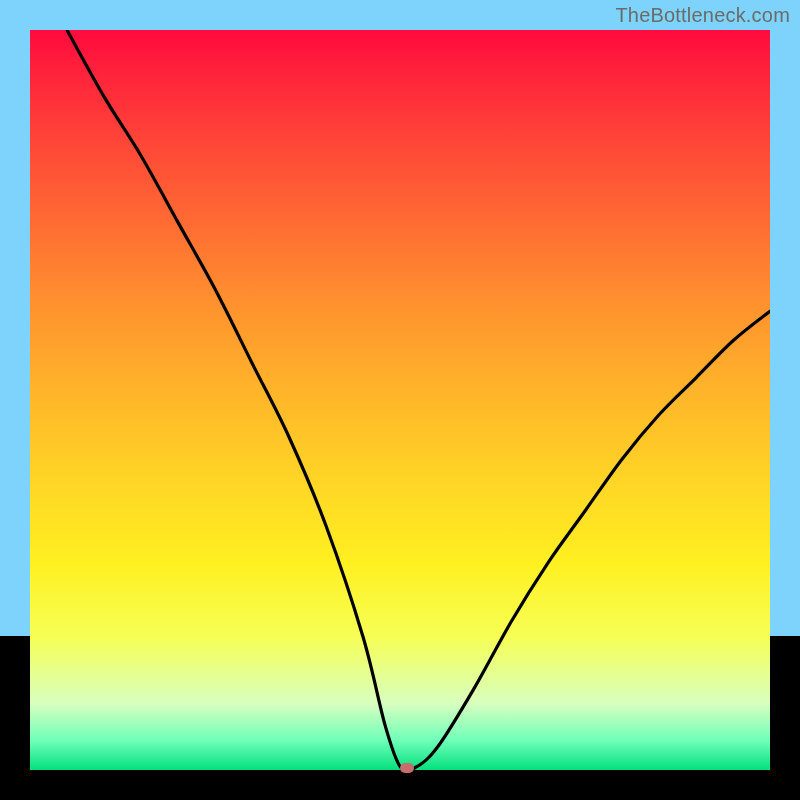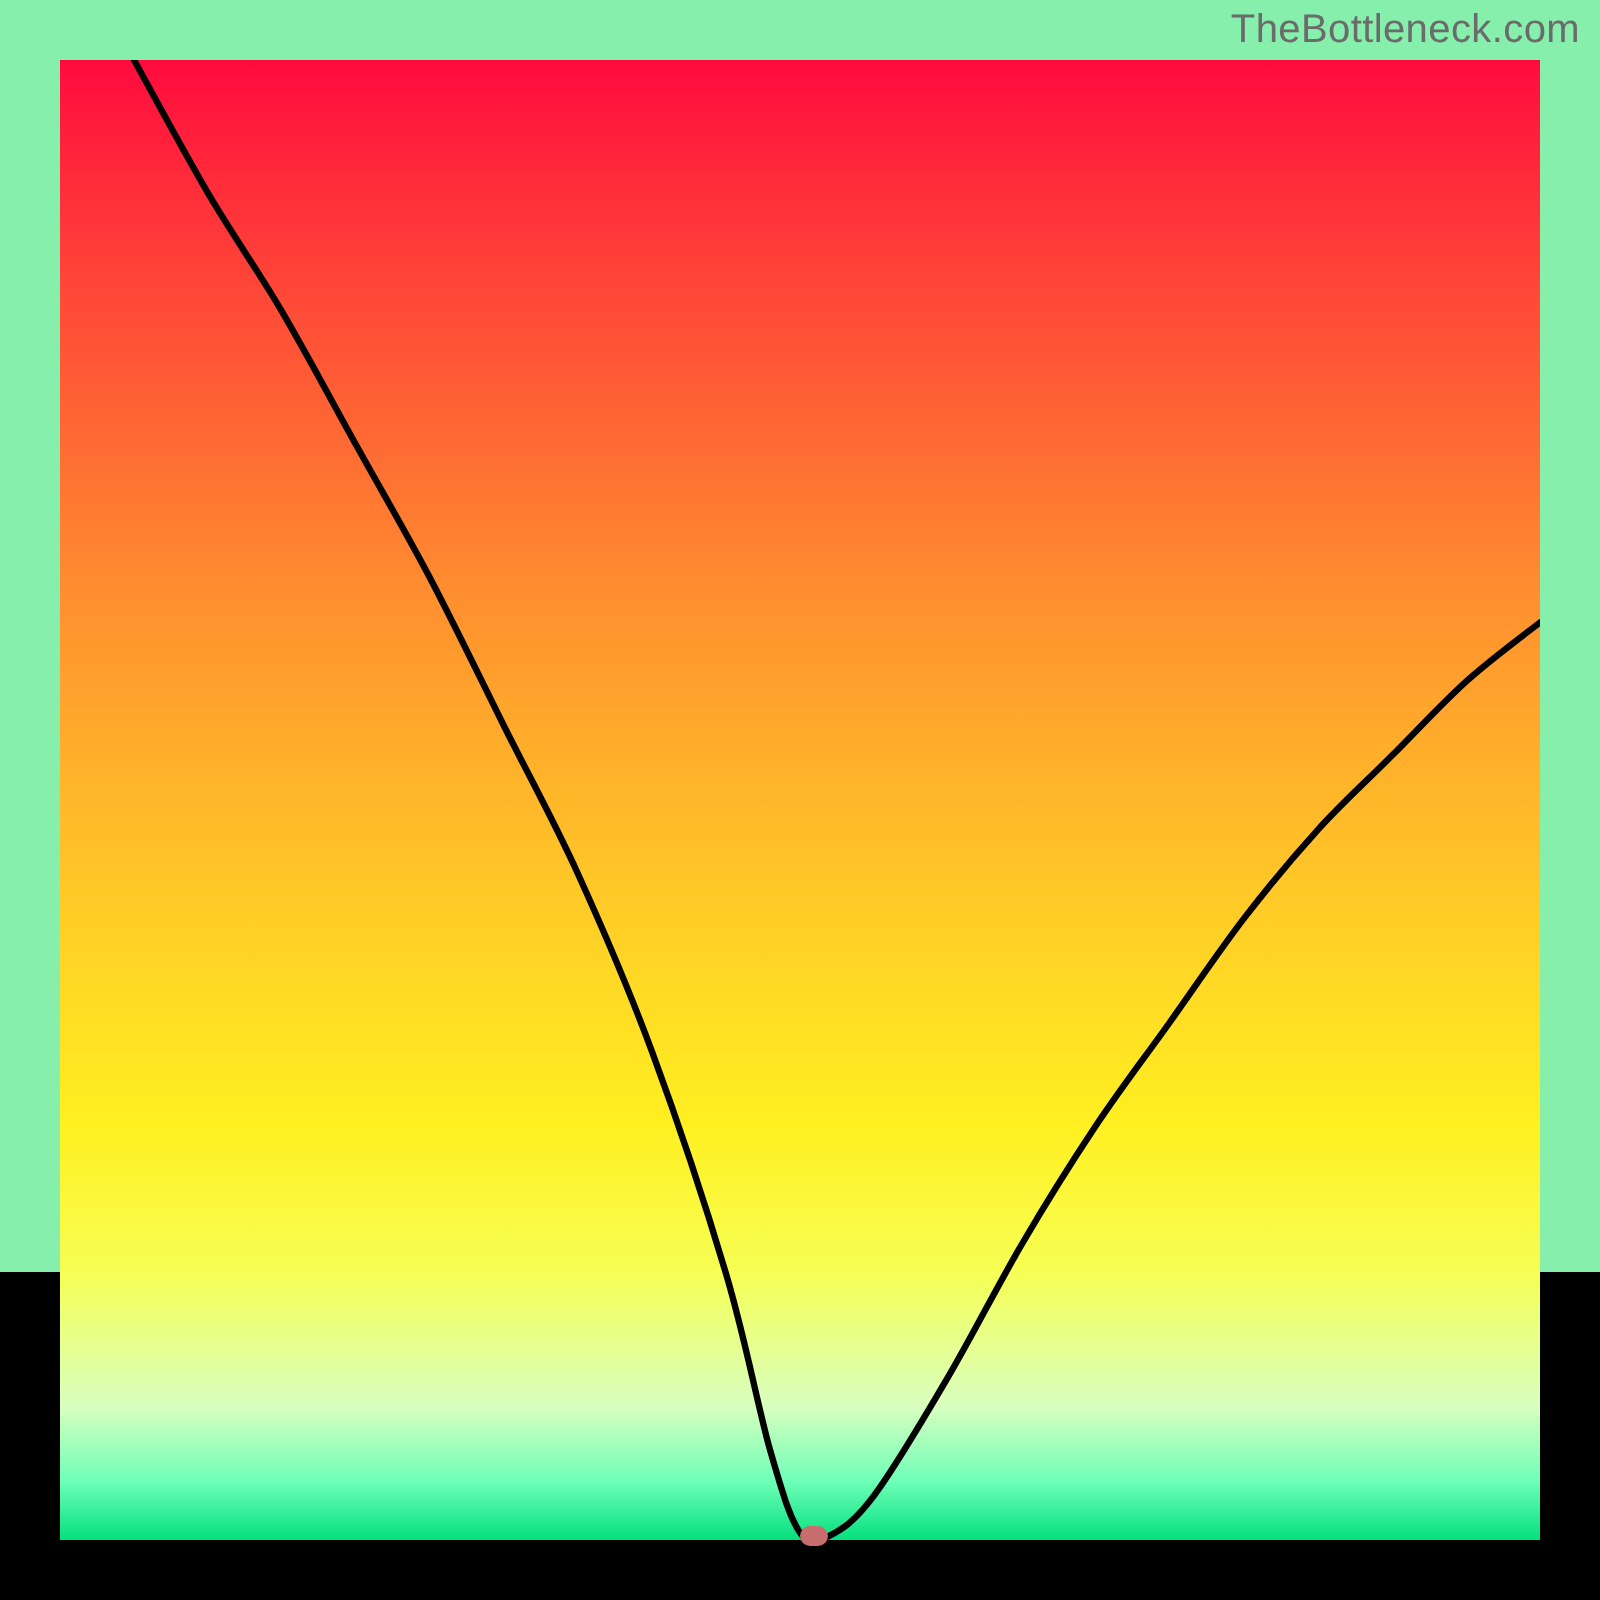--- a/index.html
+++ b/index.html
@@ -10,21 +10,21 @@
     background: #000;
     overflow: hidden;
     font-family: Arial, Helvetica, sans-serif;
   }
   .frame {
     position: absolute;
     left: 0;
     top: 0;
     width: 800px;
     height: 636px;
-    background: #86efac;
+    background: #7dd3fc;
   }
   .watermark {
     position: absolute;
     top: 4px;
     right: 10px;
     color: #6b6b6b;
     font-size: 20px;
     font-weight: 500;
     letter-spacing: 0.2px;
     user-select: none;

